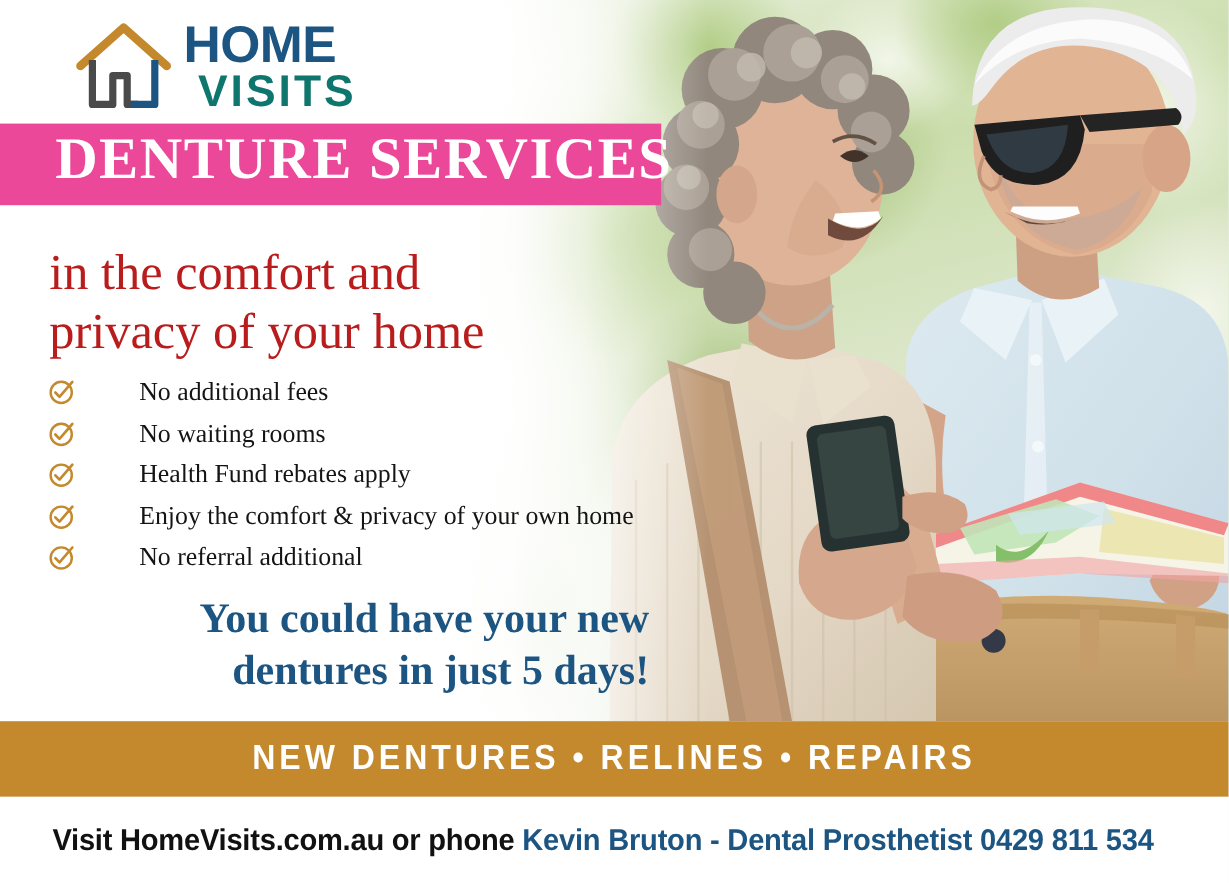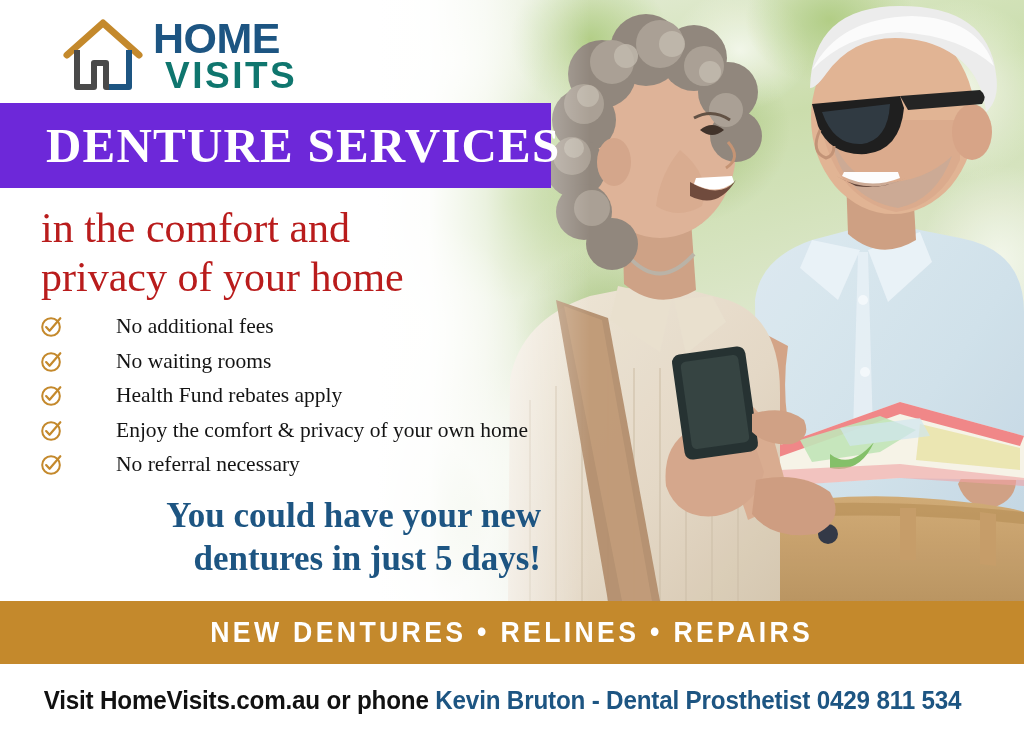--- a/index.html
+++ b/index.html
@@ -51,23 +51,23 @@
     font-size:43px; font-weight:bold; color:#1D5582;
     letter-spacing:-0.5px; display:block;
   }
   .logo-visits {
     font-size:37px; font-weight:bold; color:#0f766e;
     letter-spacing:2.5px; display:block;margin-left:12px;
   }
 
   
   .headline-banner {
-    position:absolute; left:0; top:103px; width:551px; height:85px;
-    background:#6d28d9;
-    display:flex; align-items:center;
+    position:absolute; left:0; top:103px; width:551px; height:68px;
+    background:#ec4899;
+    display:flex; align-items:flex-start;
     z-index:9;
   }
   .headline-text {
     color:#ffffff;
     font-family:"Liberation Serif", serif;
     font-weight:bold;
     font-size:49px;
     letter-spacing:1.2px;
     padding-left:46px;
     white-space:nowrap;
@@ -404,21 +404,21 @@
         <circle cx="11.5" cy="12.5" r="9.2" fill="none" stroke="#C4892C" stroke-width="2.1"></circle>
         <path d="M 6.4 12.6 L 10 16.4 L 21.2 3.4" fill="none" stroke="#C4892C" stroke-width="2.3" stroke-linecap="round" stroke-linejoin="round"></path>
       </svg>
       <span class="check-label">Enjoy the comfort &amp; privacy of your own home</span>
     </div>
     <div class="check-item">
       <svg class="check-icon" viewBox="0 0 24 24" aria-hidden="true">
         <circle cx="11.5" cy="12.5" r="9.2" fill="none" stroke="#C4892C" stroke-width="2.1"></circle>
         <path d="M 6.4 12.6 L 10 16.4 L 21.2 3.4" fill="none" stroke="#C4892C" stroke-width="2.3" stroke-linecap="round" stroke-linejoin="round"></path>
       </svg>
-      <span class="check-label">No referral necessary</span>
+      <span class="check-label">No referral additional</span>
     </div>
   </div>
 
   <div class="cta">
     <span>You could have your new</span>
     <span>dentures in just 5 days!</span>
   </div>
 
   <div class="services-bar">
     <div class="services-text">NEW DENTURES • RELINES • REPAIRS</div>

